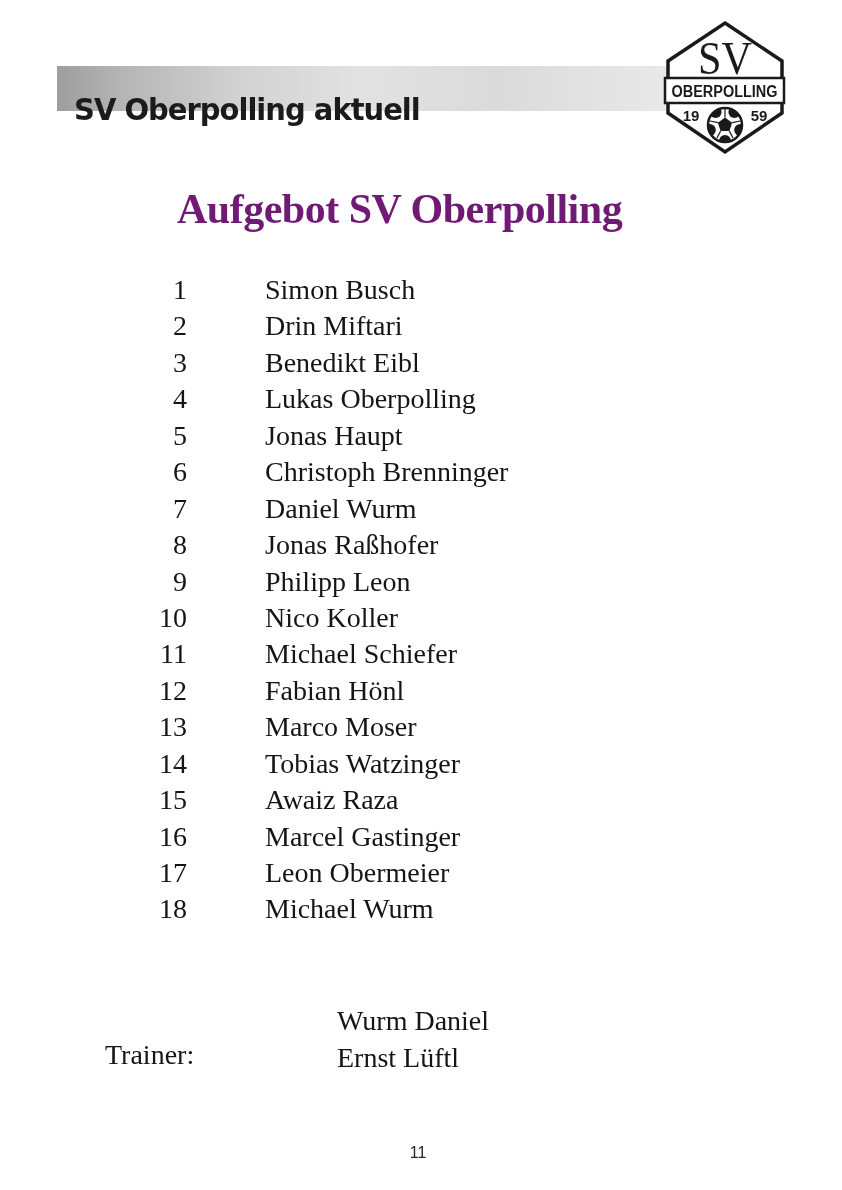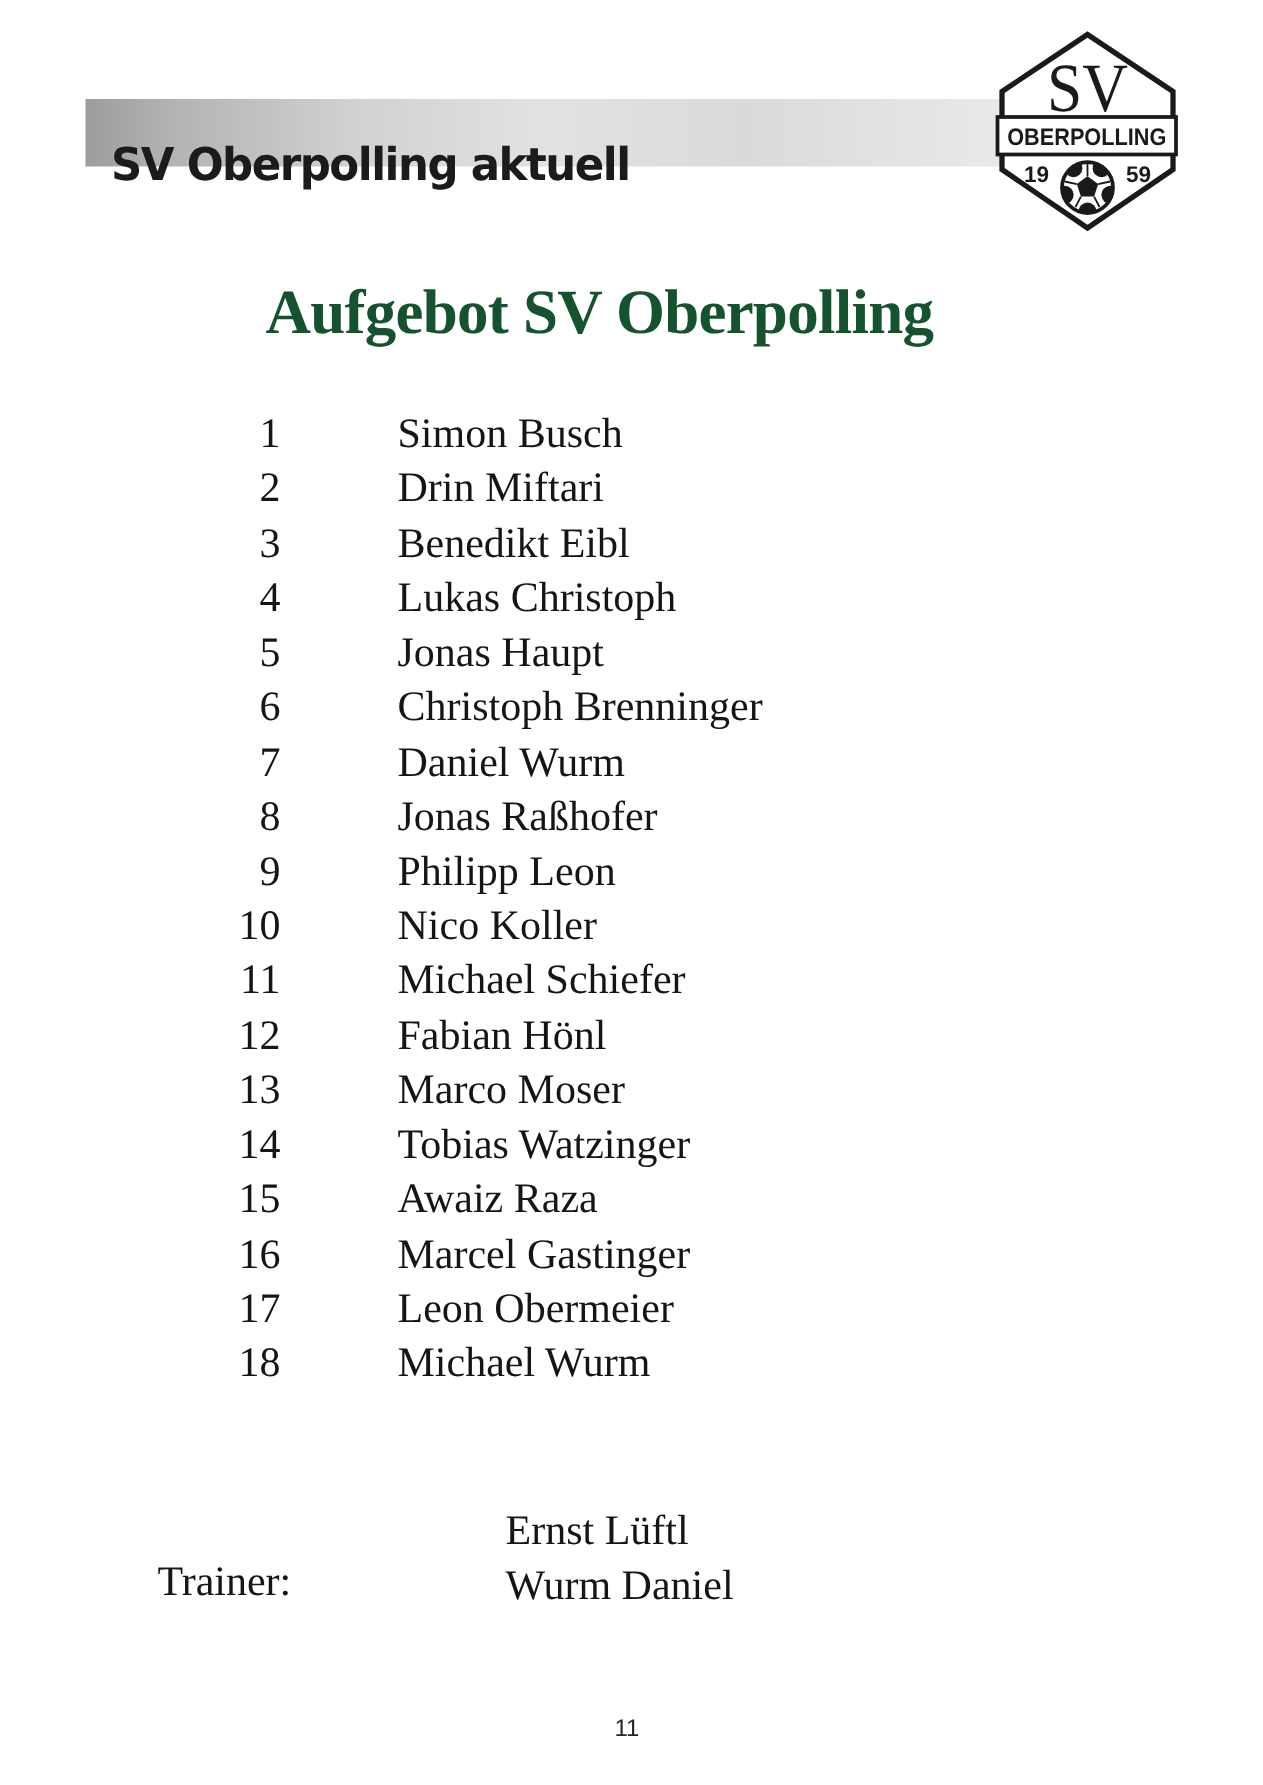--- a/index.html
+++ b/index.html
@@ -52,21 +52,21 @@
   
   .page-title {
     position: absolute;
     left: 177px;
     top: 186px;
     font-size: 42px;
     line-height: 46px;
     font-weight: bold;
     letter-spacing: -0.5px;
     white-space: nowrap;
-    color: #14532d;
+    color: #701a75;
   }
 
   
   .roster {
     position: absolute;
     left: 0;
     top: 272px;
     width: 842px;
   }
   .roster-row {
@@ -179,21 +179,21 @@
     <div class="roster-row">
       <span class="player-number">2</span>
       <span class="player-name">Drin Miftari</span>
     </div>
     <div class="roster-row">
       <span class="player-number">3</span>
       <span class="player-name">Benedikt Eibl</span>
     </div>
     <div class="roster-row">
       <span class="player-number">4</span>
-      <span class="player-name">Lukas Christoph</span>
+      <span class="player-name">Lukas Oberpolling</span>
     </div>
     <div class="roster-row">
       <span class="player-number">5</span>
       <span class="player-name">Jonas Haupt</span>
     </div>
     <div class="roster-row">
       <span class="player-number">6</span>
       <span class="player-name">Christoph Brenninger</span>
     </div>
     <div class="roster-row">
@@ -242,20 +242,20 @@
     </div>
     <div class="roster-row">
       <span class="player-number">18</span>
       <span class="player-name">Michael Wurm</span>
     </div>
   </div>
 
   <div class="trainer-section">
     <span class="trainer-label">Trainer:</span>
     <div class="trainer-names">
+      <div class="trainer-name">Wurm Daniel</div>
       <div class="trainer-name">Ernst Lüftl</div>
-      <div class="trainer-name">Wurm Daniel</div>
     </div>
   </div>
 
   <div class="page-number">11</div>
 
 </div>
 
 </body></html>

